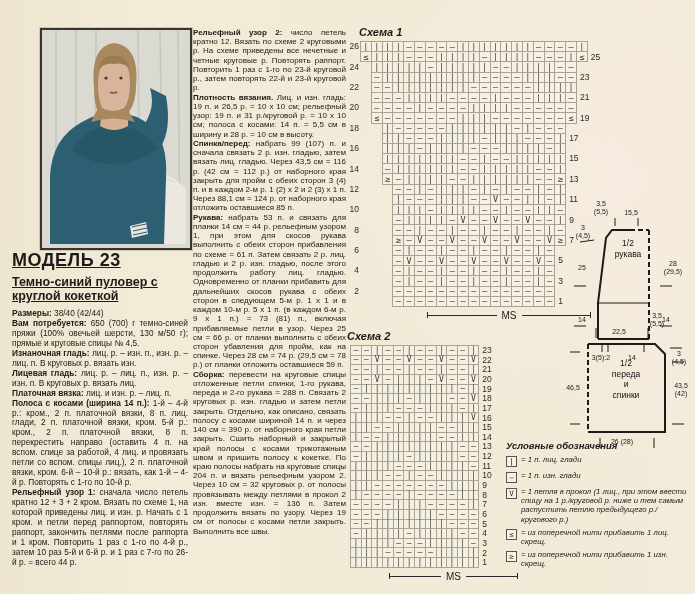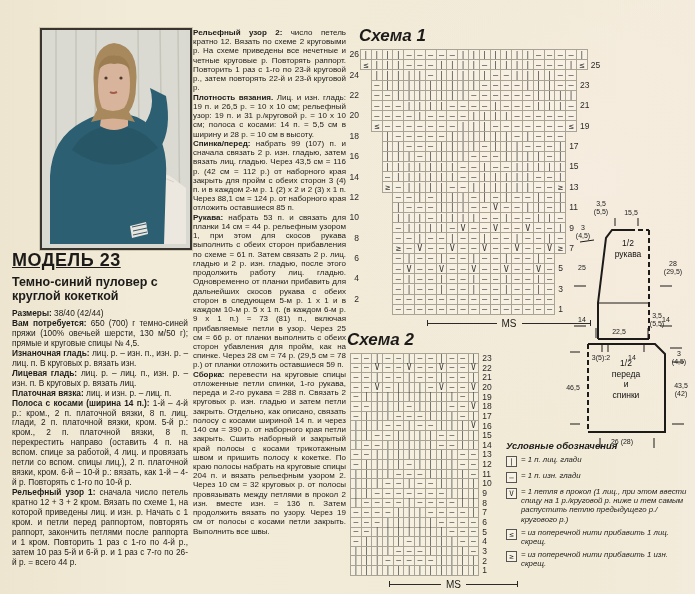--- a/index.html
+++ b/index.html
@@ -7,29 +7,29 @@
     background:#f1ead7;
     background-image:radial-gradient(circle at 85% 30%, #f6ecdf 0%, rgba(246,236,223,0) 40%),
                      linear-gradient(90deg,#ede5cf 0%,#f2ebd8 20%,#f1ead6 80%,#f3ebdb 100%);
     font-family:"Liberation Sans", sans-serif;color:#1c1b19;}
   
   .photo-frame{position:absolute;left:40px;top:28px;width:148px;height:218px;
     border:2px solid #38342e;background:#d9d9d2;box-shadow:0 0 0 1px #cfc7b2;}
   
   .left-col{position:absolute;left:12px;top:250px;width:176px;}
   .model-title{font-size:18px;font-weight:bold;letter-spacing:.5px;margin:0 0 4px 0;text-decoration:underline;}
-  .model-subtitle{font-size:12.5px;font-weight:bold;line-height:1.12;margin:0 0 6px 0;}
+  .model-subtitle{font-size:12.5px;font-weight:bold;line-height:1.12;margin:0 0 6px 0;text-decoration:underline;}
   .body-text p{margin:0;font-size:8.3px;line-height:1.2;text-align:justify;}
   .lead{font-weight:bold;}
   
   .mid-col{position:absolute;left:193px;top:28px;width:153px;height:560px;overflow:hidden;}
   .mid-col .body-text p{font-size:8px;line-height:1.155;}
   
   .chart-wrap{position:absolute;}
-  .chart-title{font-size:17px;font-weight:bold;font-style:italic;margin:0 0 4px 14px;}
+  .chart-title{font-size:11px;font-weight:bold;font-style:italic;margin:0 0 4px 14px;}
   .crow{display:flex;align-items:stretch;margin-top:-1px;}
   .rownum{font-size:8.5px;line-height:1;display:flex;align-items:center;color:#2a2a2a;}
   .rownum.l{width:14px;justify-content:flex-end;padding-right:2px;text-align:right;}
   .rownum.r{padding-left:3px;}
   .cell{box-sizing:border-box;border:1px solid #a9a396;margin-left:-1px;
     display:flex;align-items:center;justify-content:center;
     font-family:"DejaVu Sans Mono", monospace;color:#3a3a3a;background:rgba(252,249,240,.35);}
   .c1 .cell{width:11.8px;height:11.2px;font-size:8.5px;}
   .c2 .cell{width:11.7px;height:10.65px;font-size:8px;}
   .ms-bracket{display:flex;align-items:center;margin-top:3px;padding-left:38px;}

